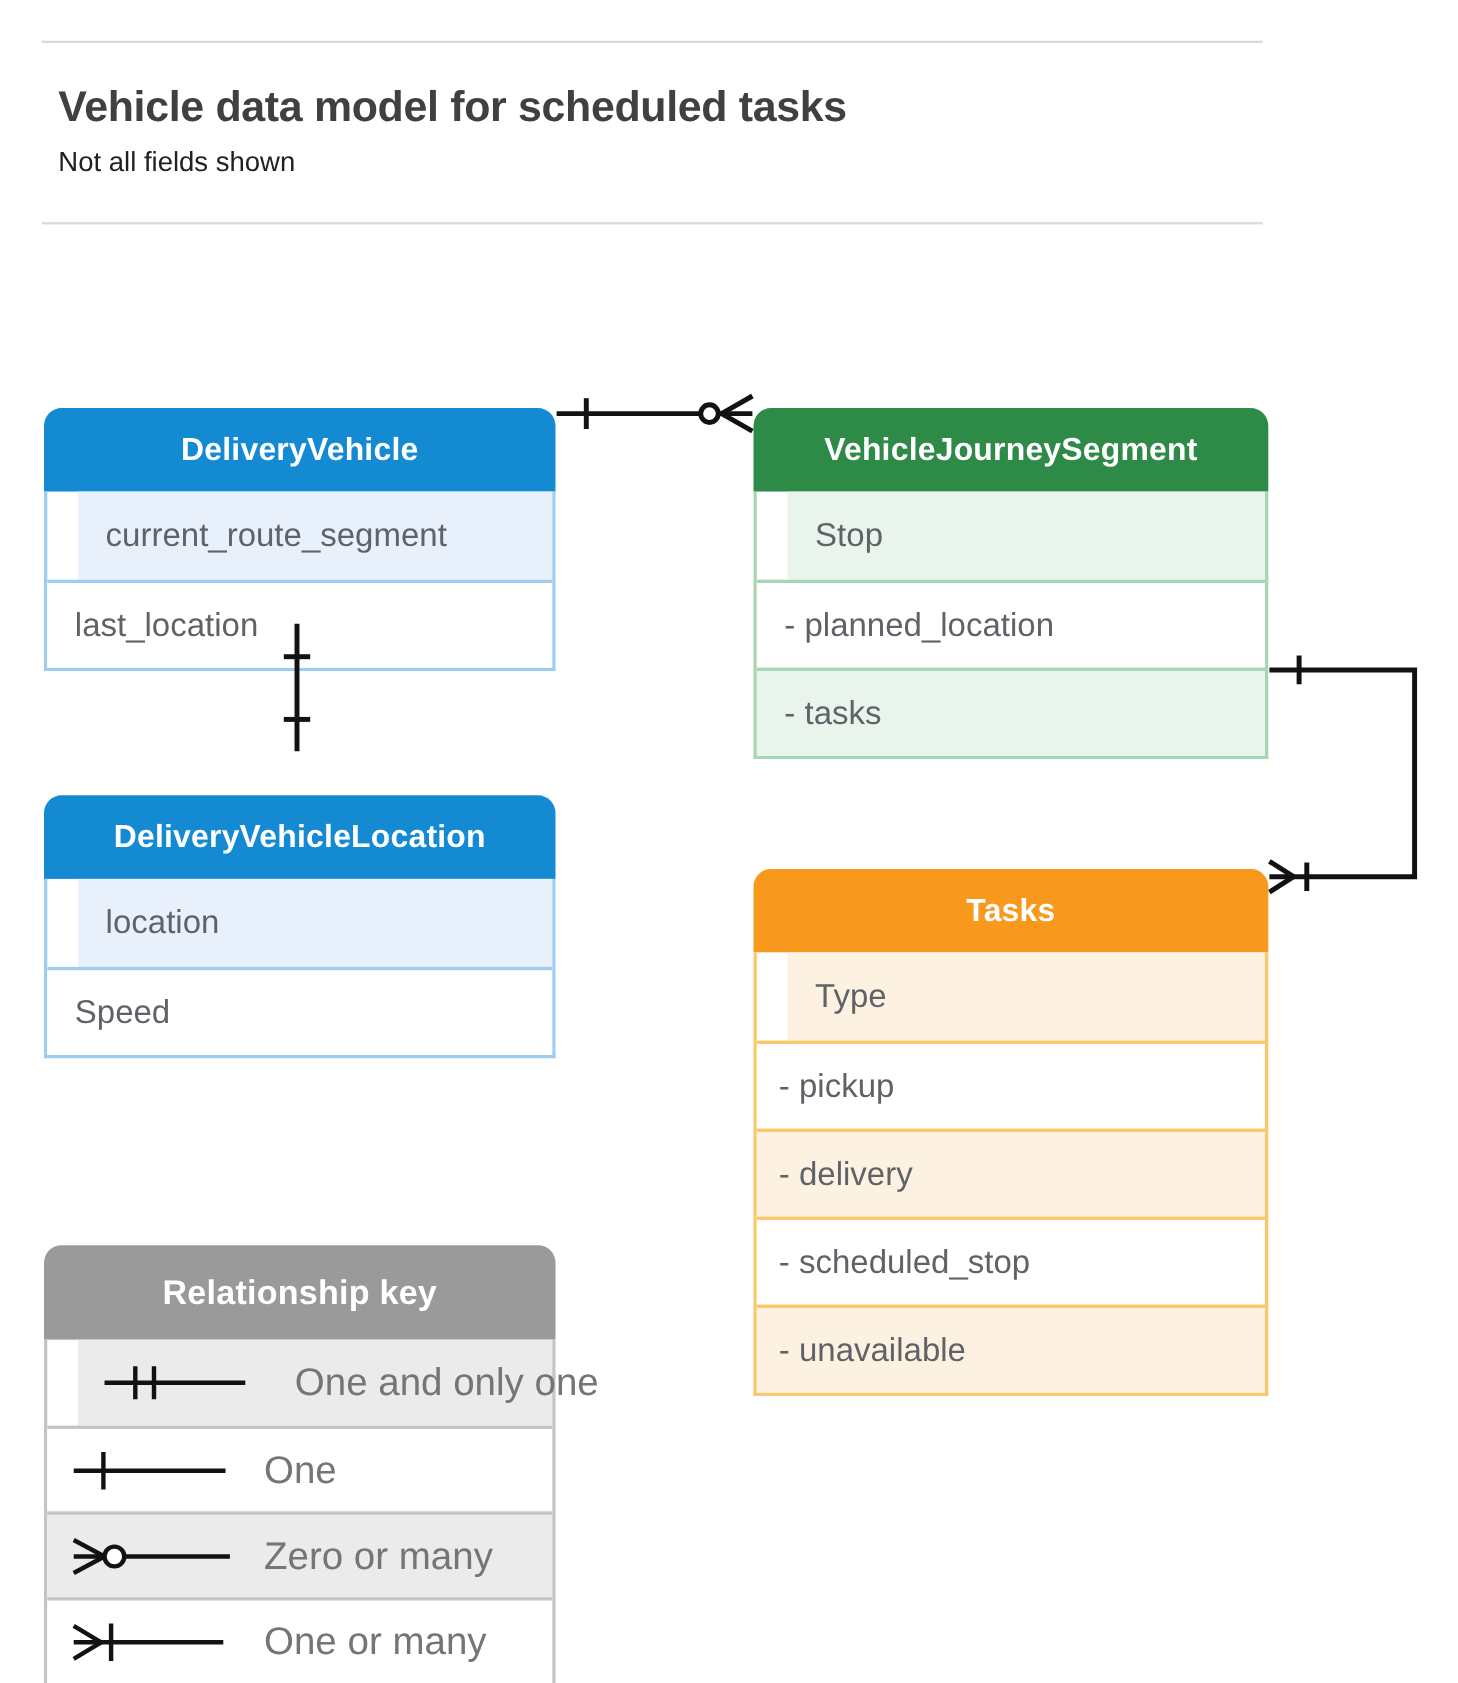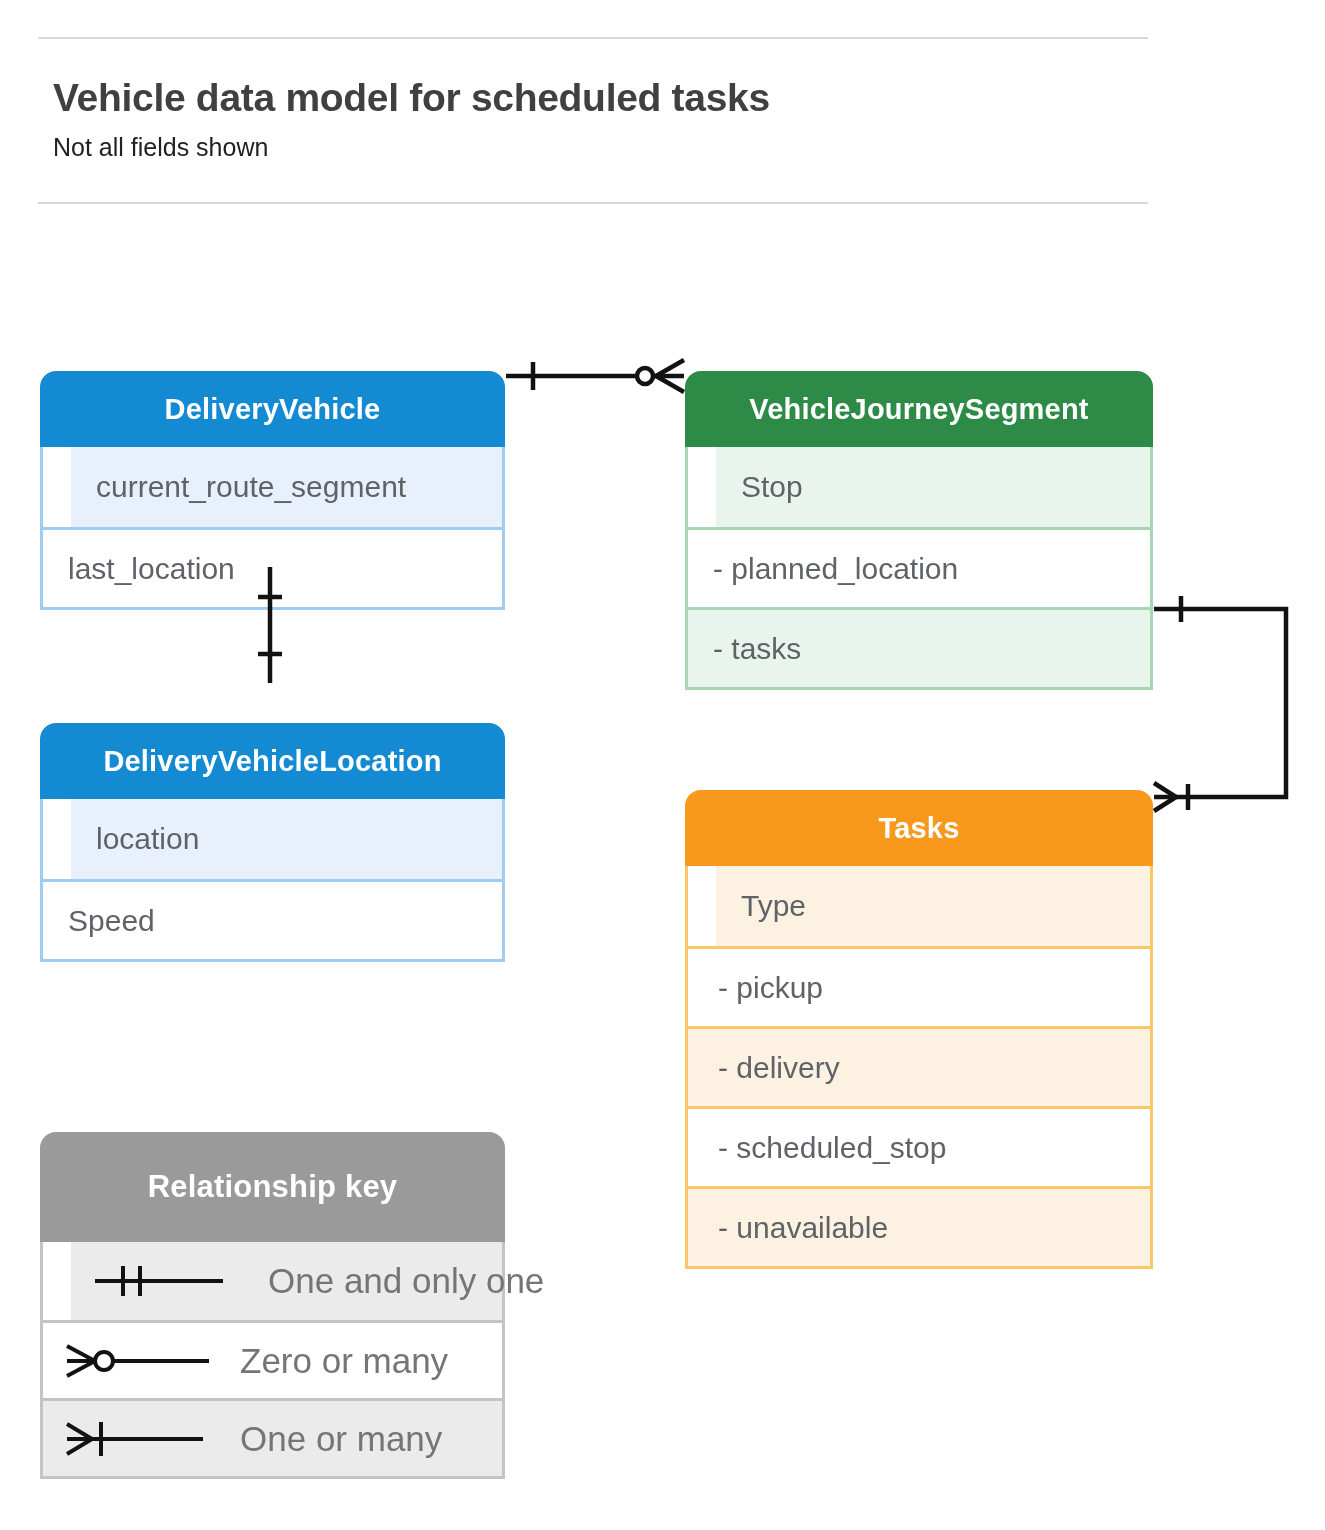--- a/index.html
+++ b/index.html
@@ -30,36 +30,36 @@
     border:3px solid var(--bd);border-top:none;background:#fff;
   }
   .entity .row{
     height:80px;box-sizing:border-box;display:flex;align-items:center;
     font-size:30px;color:#5f6368;padding-left:25px;white-space:pre;
     border-top:3px solid var(--bd);
   }
   .entity .row:first-child{border-top:none;margin-left:28px;}
   .entity .row:nth-child(odd){background:var(--tint);}
   .entity .row:nth-child(even){background:#ffffff;}
-  .entity .row.indent{padding-left:30px;}
+  .entity .row.indent{padding-left:20px;}
 
   .t-blue  {--hd:#148ad3;--bd:#9fcdf2;--tint:#e8f1fb;}
   .t-green {--hd:#2d8a47;--bd:#a8d5b3;--tint:#e9f4ed;}
   .t-orange{--hd:#f8991d;--bd:#fbc768;--tint:#fdf2e2;}
   .t-gray  {--hd:#9a9a9a;--bd:#c4c4c4;--tint:#ebebeb;}
   .entity .hd{background:var(--hd);}
 
   #entity-delivery-vehicle          {left:40px; top:331px; width:465px;}
   #entity-vehicle-journey-segment   {left:685px;top:331px; width:468px;}
   #entity-delivery-vehicle-location {left:40px; top:683px; width:465px;}
   #entity-tasks                     {left:685px;top:750px; width:468px;}
 
   
   #legend{left:40px;top:1092px;width:465px;}
-  #legend .hd{height:110px;font-size:31px;}
+  #legend .hd{height:86px;font-size:31px;}
   #legend .row{height:78px;padding-left:22px;color:#757575;}
   #legend .row .sym{flex:0 0 150px;display:flex;align-items:center;}
   #legend .row .lbl{margin-left:25px;font-size:35px;white-space:pre;}
 
   
   #connectors{position:absolute;left:0;top:0;width:1325px;height:1530px;pointer-events:none;}
   #connectors *{vector-effect:non-scaling-stroke;}
 </style>
 </head>
 <body>
@@ -104,20 +104,24 @@
     </div>
     <div class="entity t-gray" id="legend">
       <div class="hd">Relationship key</div>
       <div class="rows">
         <div class="row"><span class="sym"><svg width="150" height="44" viewBox="0 0 150 44" stroke="#121212" stroke-width="4" fill="none">
               <line x1="2" y1="22" x2="130" y2="22"></line>
               <line x1="30" y1="7" x2="30" y2="37"></line>
               <line x1="47" y1="7" x2="47" y2="37"></line>
             </svg></span><span class="lbl">One and only one</span></div>
         <div class="row"><span class="sym"><svg width="150" height="44" viewBox="0 0 150 44" stroke="#121212" stroke-width="4" fill="none">
+              <line x1="2" y1="22" x2="140" y2="22"></line>
+              <line x1="29" y1="5" x2="29" y2="39"></line>
+            </svg></span><span class="lbl">One</span></div>
+        <div class="row"><span class="sym"><svg width="150" height="44" viewBox="0 0 150 44" stroke="#121212" stroke-width="4" fill="none">
               <line x1="2" y1="22" x2="144" y2="22"></line>
               <line x1="30" y1="22" x2="2" y2="7"></line>
               <line x1="30" y1="22" x2="2" y2="37"></line>
               <circle cx="39" cy="22" r="9" fill="#ffffff"></circle>
             </svg></span><span class="lbl">Zero or many</span></div>
         <div class="row"><span class="sym"><svg width="150" height="44" viewBox="0 0 150 44" stroke="#121212" stroke-width="4" fill="none">
               <line x1="2" y1="22" x2="138" y2="22"></line>
               <line x1="27" y1="22" x2="2" y2="7"></line>
               <line x1="27" y1="22" x2="2" y2="37"></line>
               <line x1="36" y1="5" x2="36" y2="39"></line>

